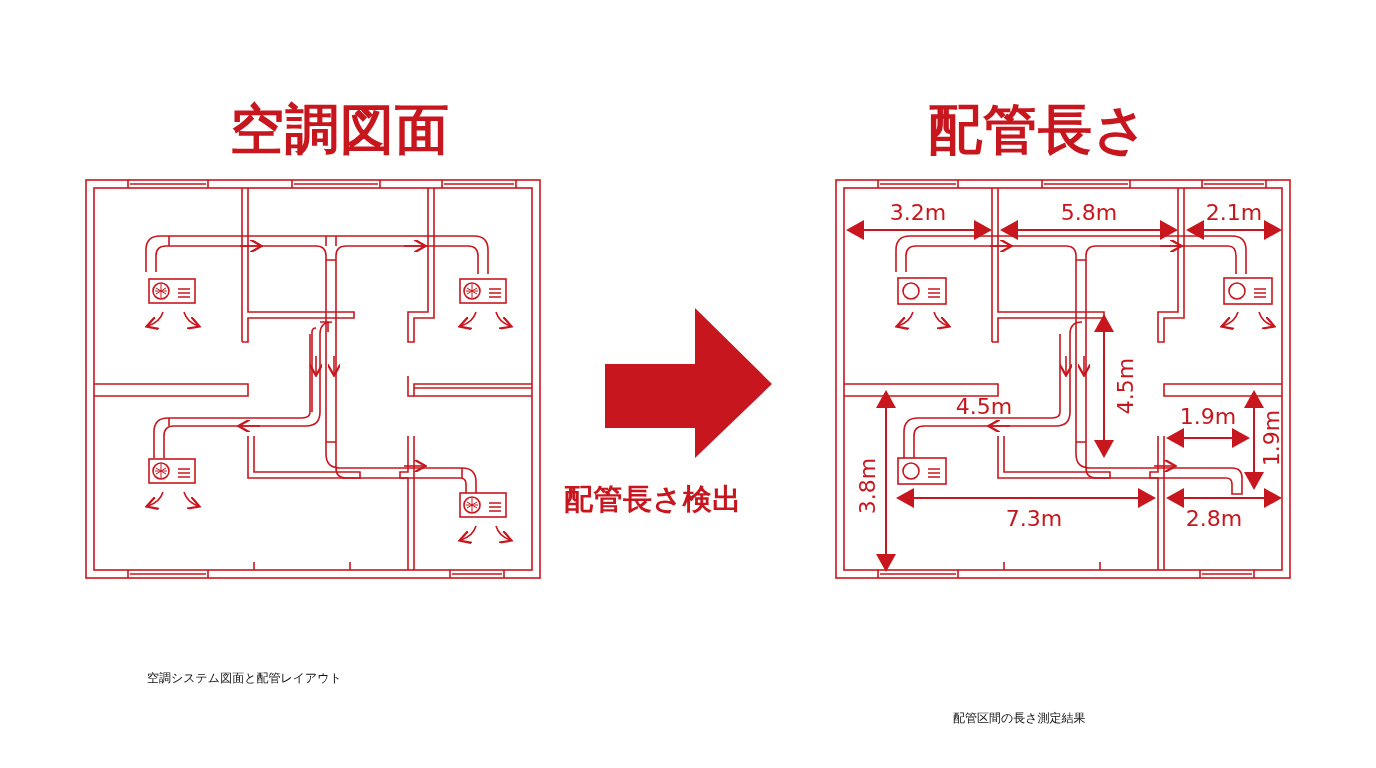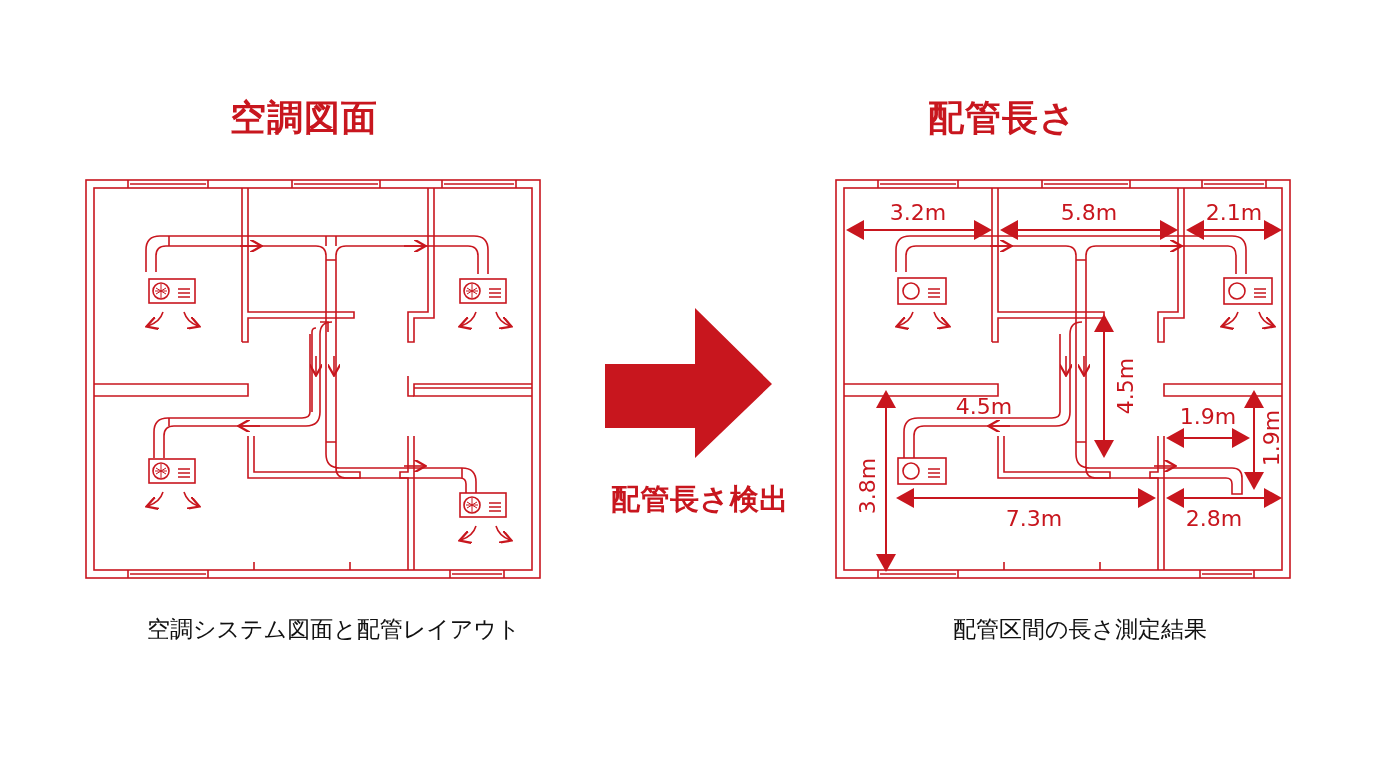--- a/index.html
+++ b/index.html
@@ -1,23 +1,23 @@
 <!DOCTYPE html>
 <html><head>
 <meta charset="utf-8">
 <style>
   html, body { margin: 0; padding: 0; background: #ffffff; }
   body { width: 1376px; height: 768px; position: relative; overflow: hidden;
          font-family: "DejaVu Sans", "Liberation Sans", sans-serif; }
-  .title { position: absolute; top: 94px; font-size: 36px; font-weight: bold; color: #c8161e;
+  .title { position: absolute; top: 94px; font-size: 54px; font-weight: bold; color: #c8161e;
            letter-spacing: 1px; white-space: nowrap; }
-  .caption { position: absolute; top: 614px; font-size: 23px; color: #111; white-space: nowrap; }
+  .caption { position: absolute; top: 670px; font-size: 12px; color: #111; white-space: nowrap; }
   .plan { position: absolute; top: 176px; width: 460px; height: 406px; }
   .arrow-wrap { position: absolute; left: 590px; top: 306px; width: 200px; height: 230px; }
-  .arrow-label { position: absolute; left: 611px; top: 480px; font-size: 29px; font-weight: bold;
+  .arrow-label { position: absolute; left: 564px; top: 480px; font-size: 29px; font-weight: bold;
                  color: #c8161e; white-space: nowrap; letter-spacing: 0.5px; }
   svg text { font-family: "DejaVu Sans", "Liberation Sans", sans-serif; }
 </style>
 </head>
 <body>
 
 <div class="title" style="left:230px;">空調図面</div>
 
 <svg class="plan" style="left:84px;" viewBox="0 0 460 406">
   <defs>
@@ -162,13 +162,13 @@
     <text x="0" y="0" text-anchor="middle" transform="translate(299,210) rotate(-90)">4.5m</text>
     <text x="150" y="238" text-anchor="middle">4.5m</text>
     <text x="374" y="248" text-anchor="middle">1.9m</text>
     <text x="0" y="0" text-anchor="middle" transform="translate(445,262) rotate(-90)">1.9m</text>
     <text x="0" y="0" text-anchor="middle" transform="translate(41,310) rotate(-90)">3.8m</text>
     <text x="200" y="350" text-anchor="middle">7.3m</text>
     <text x="380" y="350" text-anchor="middle">2.8m</text>
   </g>
 </svg>
 
-<div class="caption" style="left:953px;">配管区間の長さ測定結果</div>
+<div class="caption" style="left:953px;margin-top:40px;">配管区間の長さ測定結果</div>
 
 </body></html>

